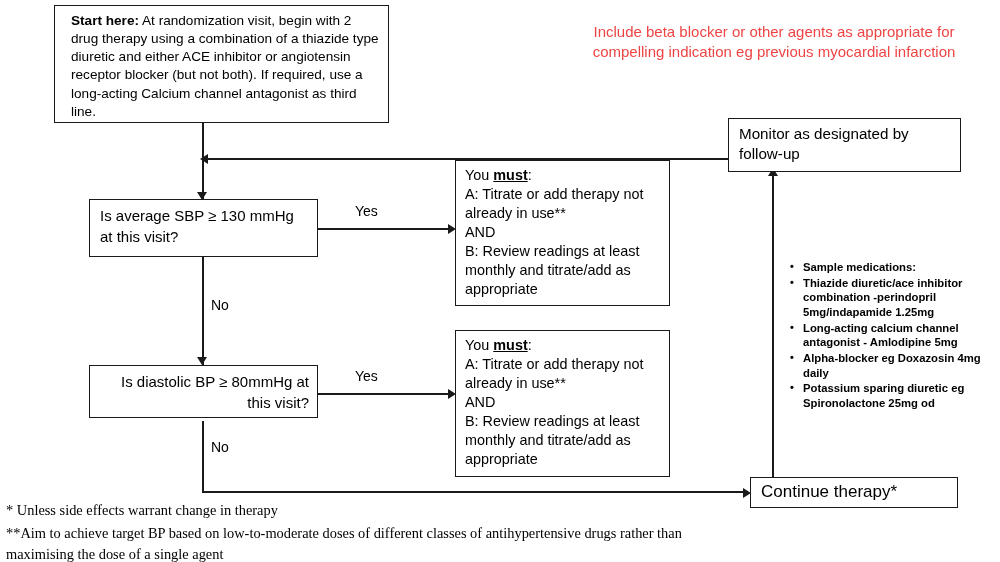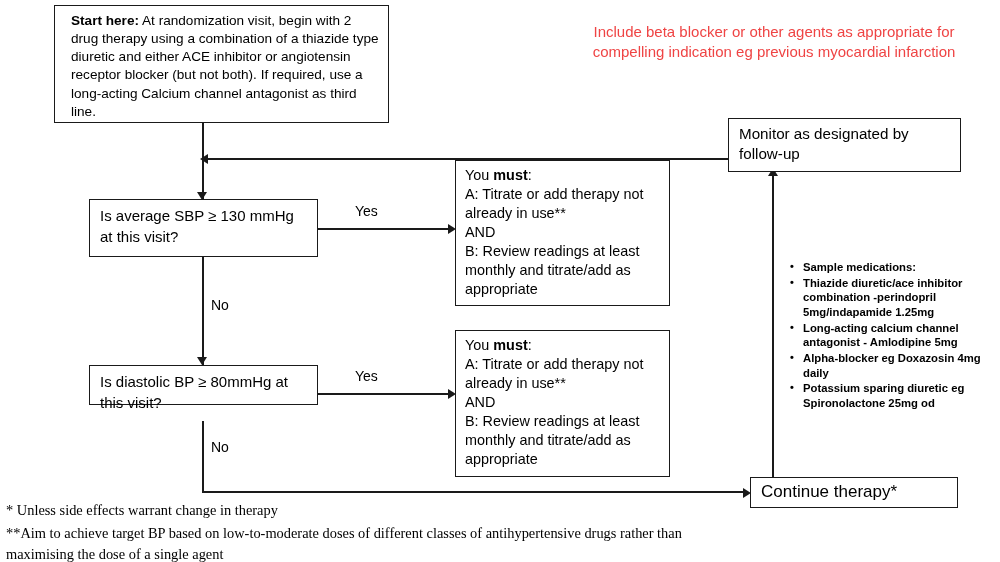--- a/index.html
+++ b/index.html
@@ -33,23 +33,24 @@
     left: 54px; top: 5px; width: 335px; height: 118px;
     font-size: 13.6px; line-height: 1.335;
     padding: 6px 9px 4px 16px;
   }
   #decision1-box {
     left: 89px; top: 199px; width: 229px; height: 58px;
     font-size: 15px; line-height: 1.42;
     padding: 5px 8px 4px 10px;
   }
   #decision2-box {
-    left: 89px; top: 365px; width: 229px; height: 40px;
+    left: 89px; top: 365px; width: 229px; height: 53px;
     font-size: 15px; line-height: 1.42;
     padding: 5px 8px 4px 10px;
+    text-align: right;
   }
   #must1-box {
     left: 455px; top: 160px; width: 215px; height: 146px;
     font-size: 14.4px; line-height: 1.325;
     padding: 5px 7px 4px 9px;
   }
   #must2-box {
     left: 455px; top: 330px; width: 215px; height: 147px;
     font-size: 14.4px; line-height: 1.325;
     padding: 5px 7px 4px 9px;
@@ -58,21 +59,21 @@
     left: 728px; top: 118px; width: 233px; height: 54px;
     font-size: 15.2px; line-height: 1.33;
     padding: 5px 8px 20px 10px;
   }
   #continue-box {
     left: 750px; top: 477px; width: 208px; height: 31px;
     font-size: 17px; line-height: 1.32;
     padding: 3px 8px 3px 10px;
   }
 
-  .ul-bold { font-weight: bold; }
+  .ul-bold { font-weight: bold; text-decoration: underline; }
   .bold { font-weight: bold; }
 
   
   .free-text {
     position: absolute;
     font-size: 15px;
     line-height: 1.33;
     color: #ef4444;
     text-align: center;
   }

